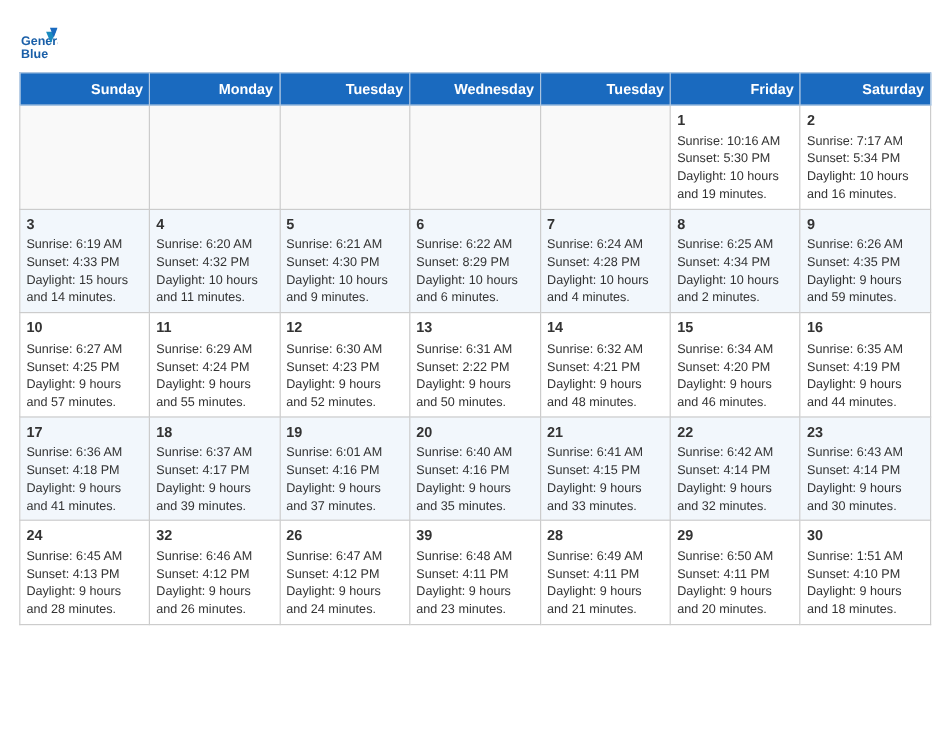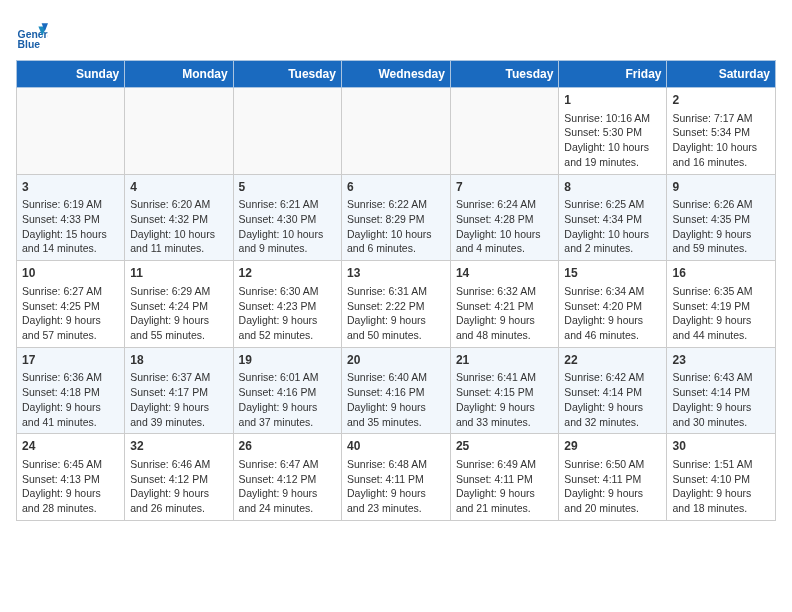--- a/index.html
+++ b/index.html
@@ -271,27 +271,27 @@
           <div>Sunset: 4:12 PM</div>
           <div>Daylight: 9 hours and 26 minutes.</div>
         </td>
         <td>
           <span class="day-num">26</span>
           <div>Sunrise: 6:47 AM</div>
           <div>Sunset: 4:12 PM</div>
           <div>Daylight: 9 hours and 24 minutes.</div>
         </td>
         <td>
-          <span class="day-num">40</span>
+          <span class="day-num">39</span>
           <div>Sunrise: 6:48 AM</div>
           <div>Sunset: 4:11 PM</div>
           <div>Daylight: 9 hours and 23 minutes.</div>
         </td>
         <td>
-          <span class="day-num">25</span>
+          <span class="day-num">28</span>
           <div>Sunrise: 6:49 AM</div>
           <div>Sunset: 4:11 PM</div>
           <div>Daylight: 9 hours and 21 minutes.</div>
         </td>
         <td>
           <span class="day-num">29</span>
           <div>Sunrise: 6:50 AM</div>
           <div>Sunset: 4:11 PM</div>
           <div>Daylight: 9 hours and 20 minutes.</div>
         </td>

